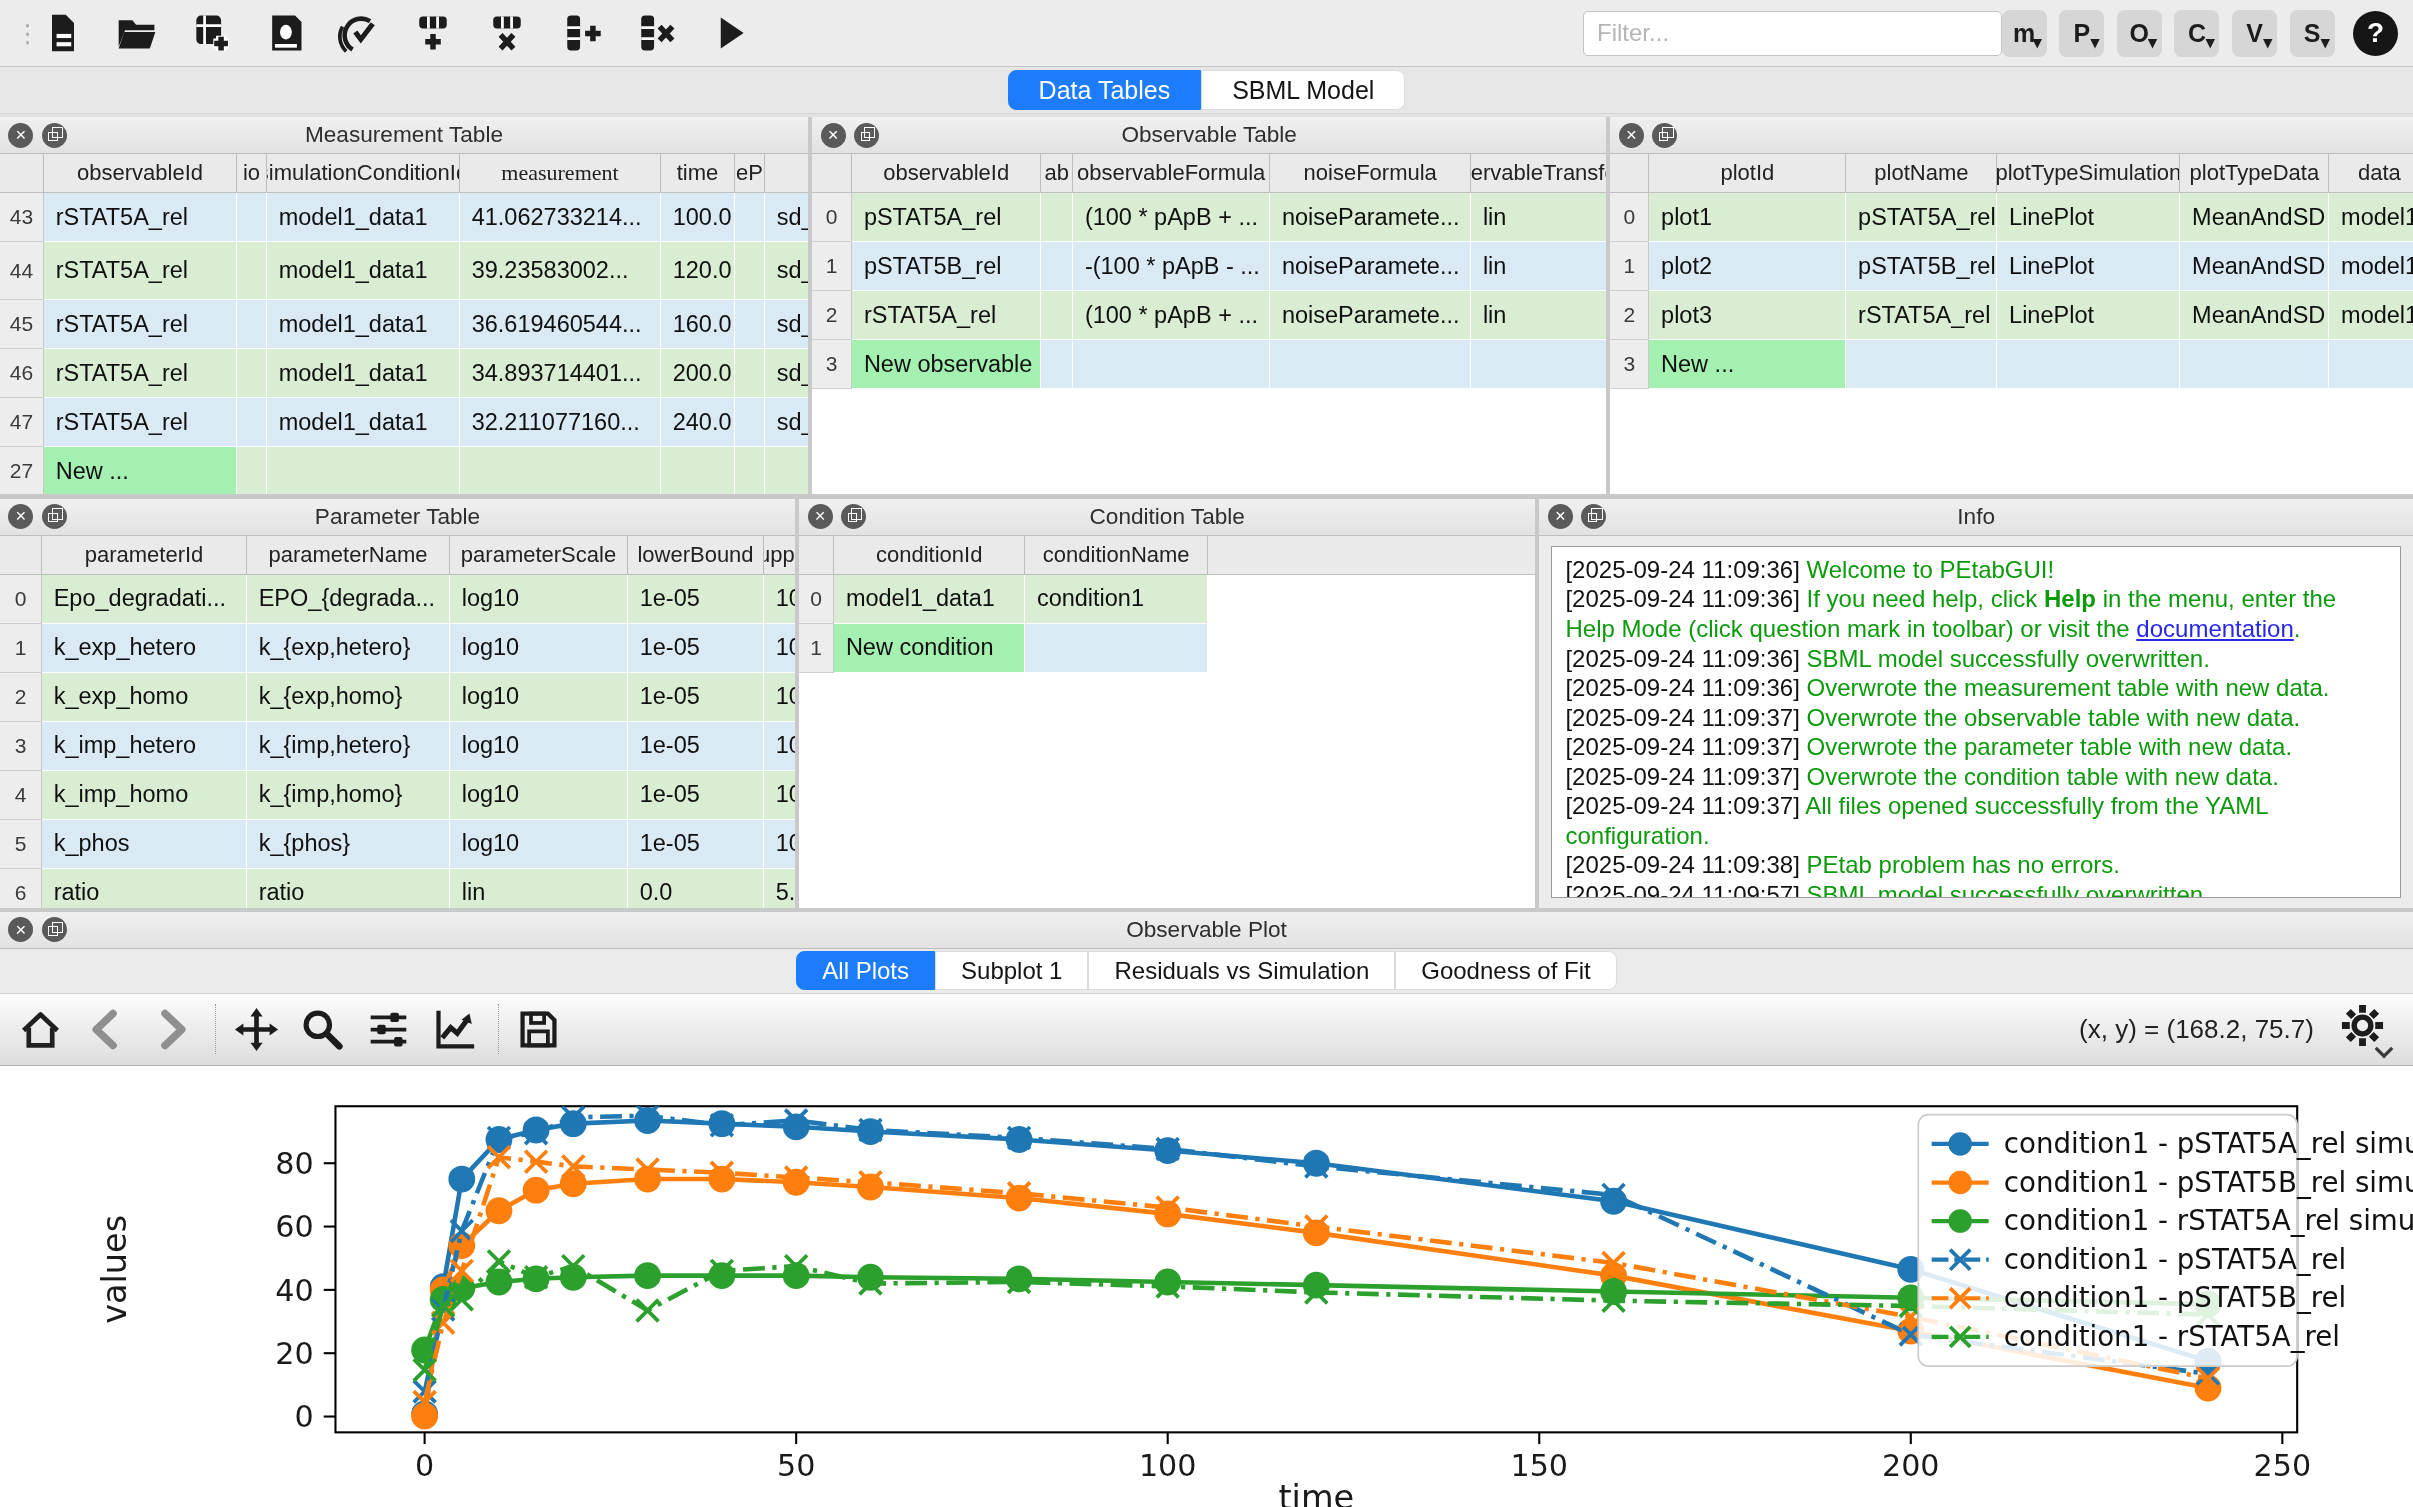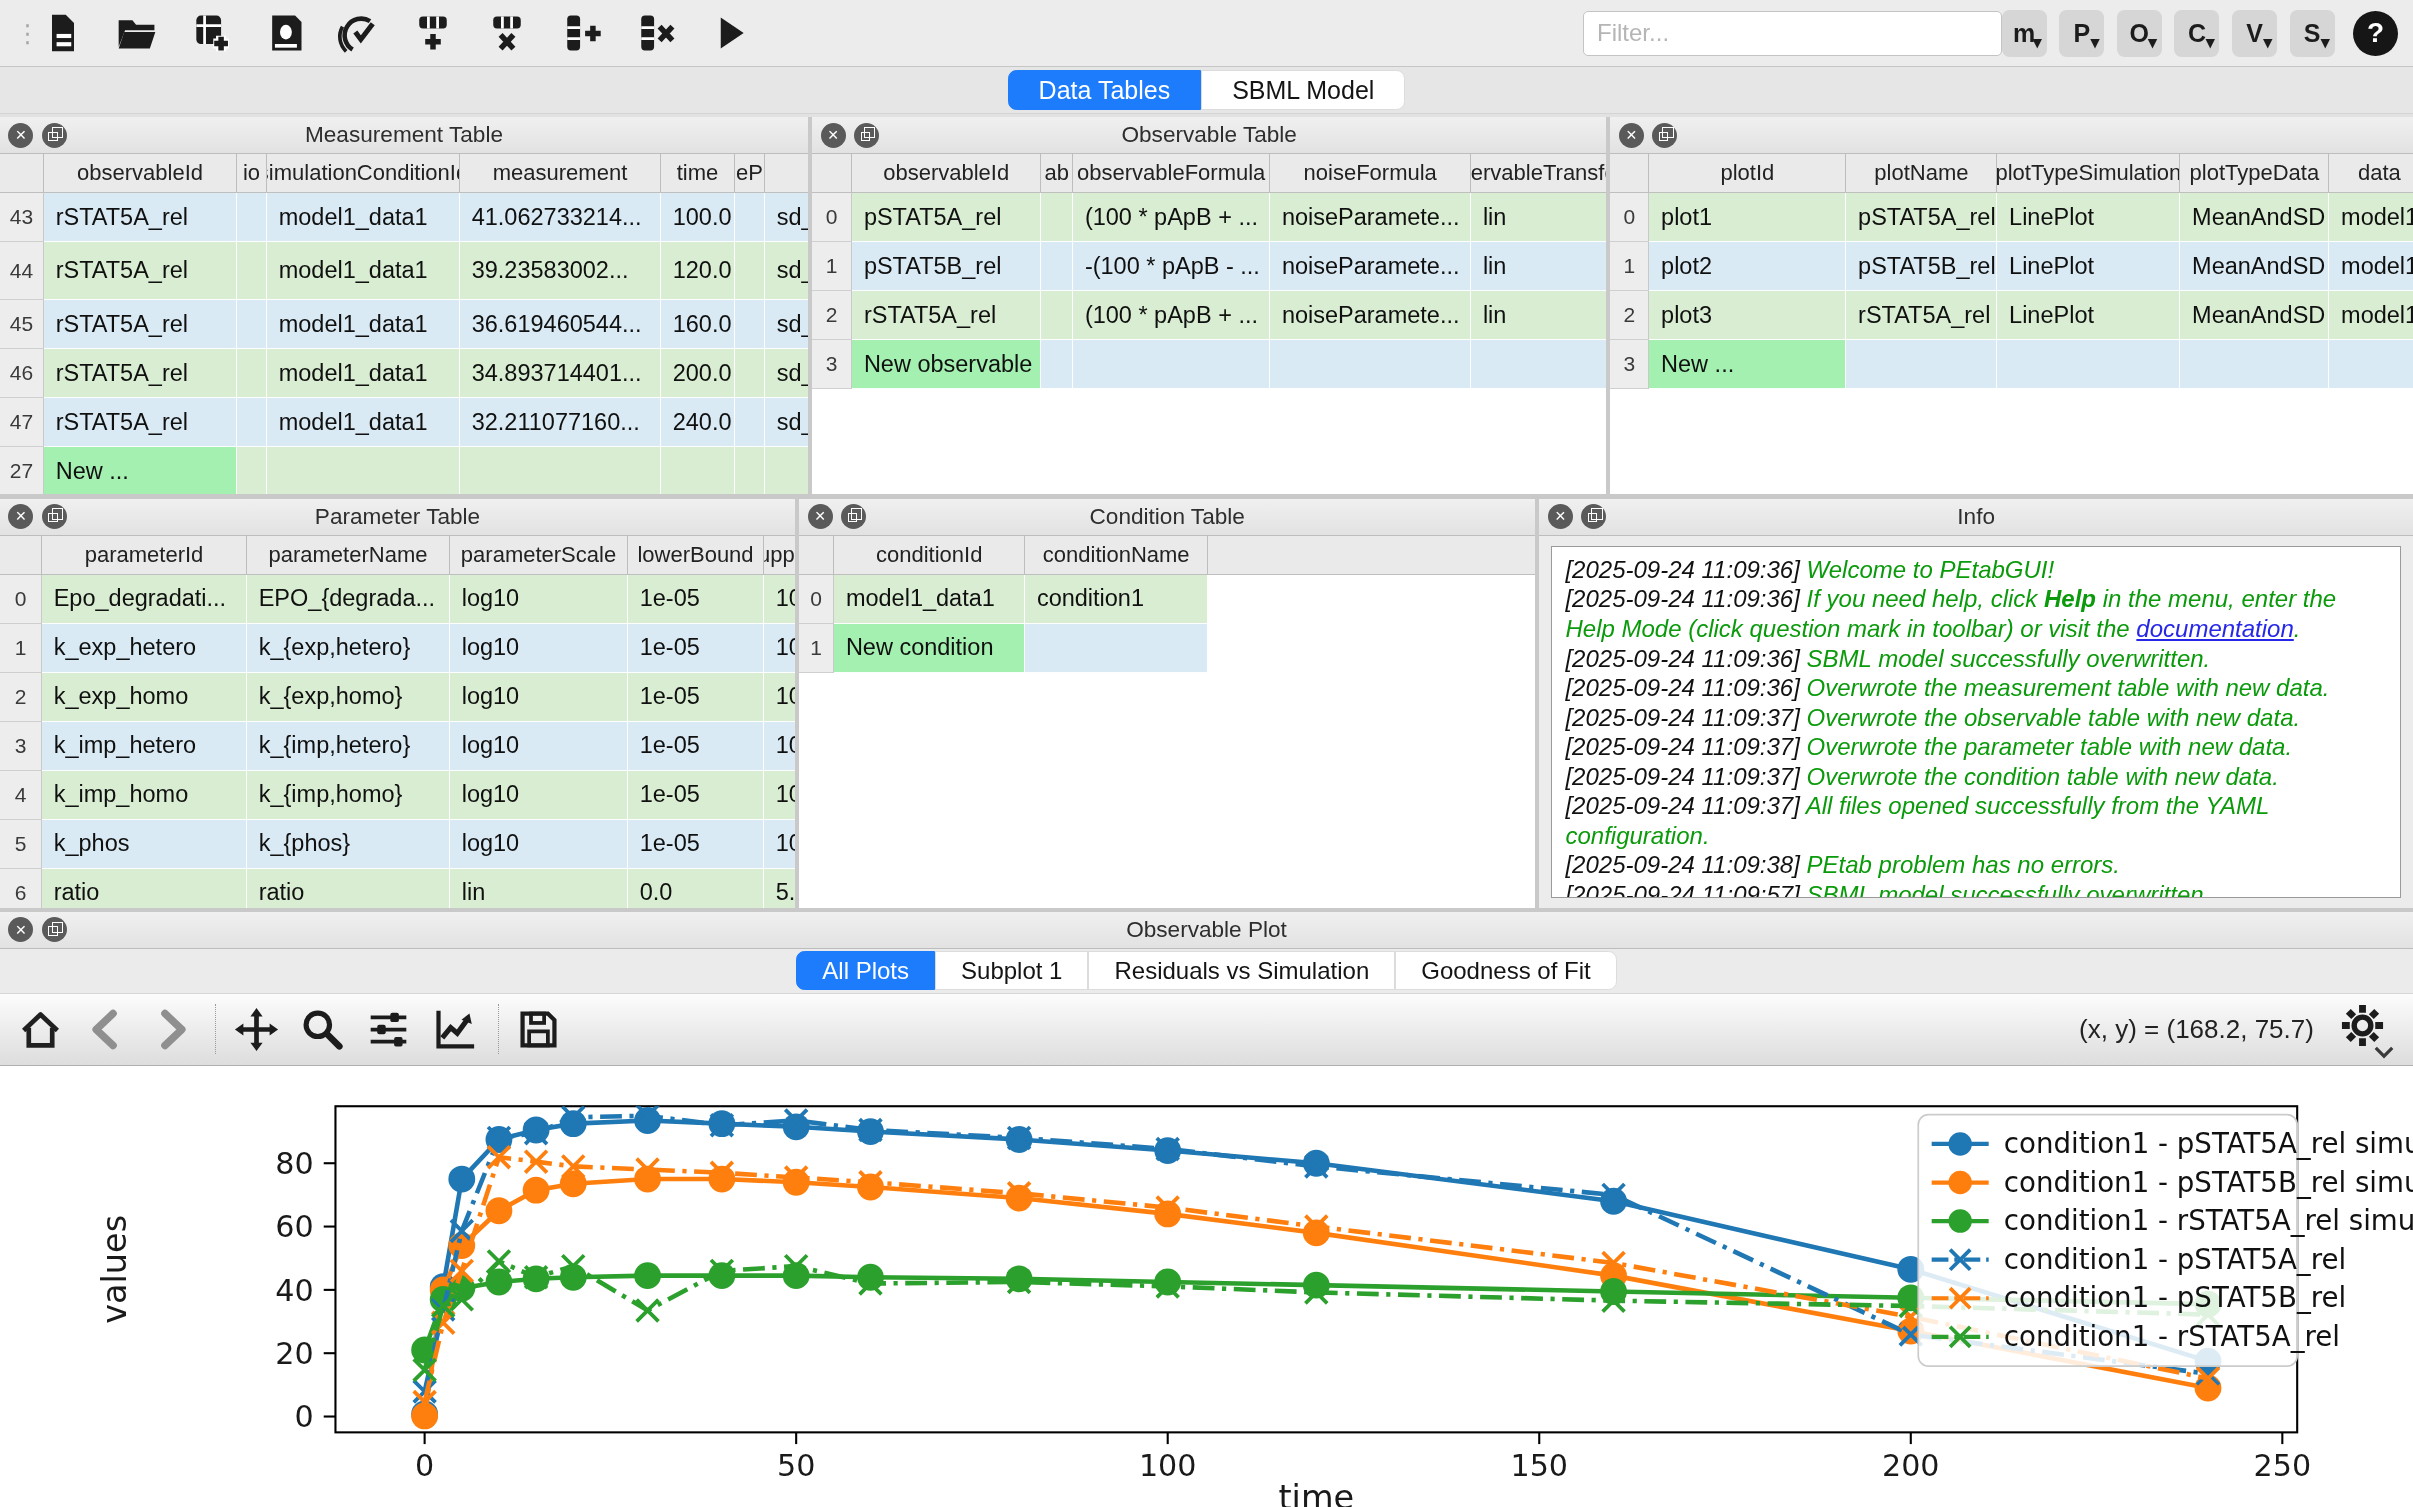--- a/index.html
+++ b/index.html
@@ -65,21 +65,21 @@
     overflow:hidden; font-size:23.5px; color:#101010; border-right:1.7px solid rgba(255,255,255,.95);
     border-bottom:1.7px solid rgba(255,255,255,.95); }
   .tone-blue  .cell { background:#d9eaf4; }
   .tone-green .cell { background:#d8edd1; }
   .cell.newcell { background:#a4f0b0 !important; }
 
   
   .pbody.info { background:#ececec; padding:10px 11.7px; }
   .logbox { background:#fff; border:0.8px solid #9a9a9a; width:100%; height:100%;
     padding:8.4px 13.4px; font-size:24px; line-height:1.23; overflow:hidden; }
-  .logline { display:block;font-style:italic; }
+  .logline { display:block; }
   .ts { color:#111; }
   .msg { color:#0b9a0b; }
   .bold { color:#0b9a0b; font-weight:bold; }
   .link { color:#2727e8; text-decoration:underline; }
 
   
   .plottabs { height:45px; background:#ebebeb; display:flex; justify-content:center;
     align-items:center; border-bottom:0.8px solid #d6d6d6; flex:0 0 auto; }
   .plottabs .seg-btn { height:39px; font-size:24px; padding:0 25px; }
   .mtb { height:72px; background:linear-gradient(#fcfcfc,#dddddd); border-bottom:0.8px solid #b0b0b0;
@@ -203,21 +203,21 @@
             </button>
           <span class="ptext">Measurement Table</span>
         </div>
         <div class="pbody">
             <div class="tbl" id="tbl-measurement">
               <div class="thead">
                 <div class="hcell" style="width: 44px;"></div>
                 <div class="hcell" style="width: 193px;">observableId</div>
                 <div class="hcell" style="width: 30px;">io</div>
                 <div class="hcell" style="width: 193px;">simulationConditionId</div>
-                <div class="hcell" style="width: 201px;">measurement</div>
+                <div class="hcell" style="width: 201px; font-family: Liberation Serif, serif;">measurement</div>
                 <div class="hcell" style="width: 74px;">time</div>
                 <div class="hcell" style="width: 30px;">eP</div>
                 <div class="hcell" style="width: 117px;">noi</div>
               </div>
               <div class="trow tone-blue" style="height: 49px;">
                 <div class="rn" style="width: 44px;">43</div>
                 <div class="cell" style="width: 193px;">rSTAT5A_rel</div>
                 <div class="cell" style="width: 30px;"></div>
                 <div class="cell" style="width: 193px;">model1_data1</div>
                 <div class="cell" style="width: 201px;">41.062733214...</div>

